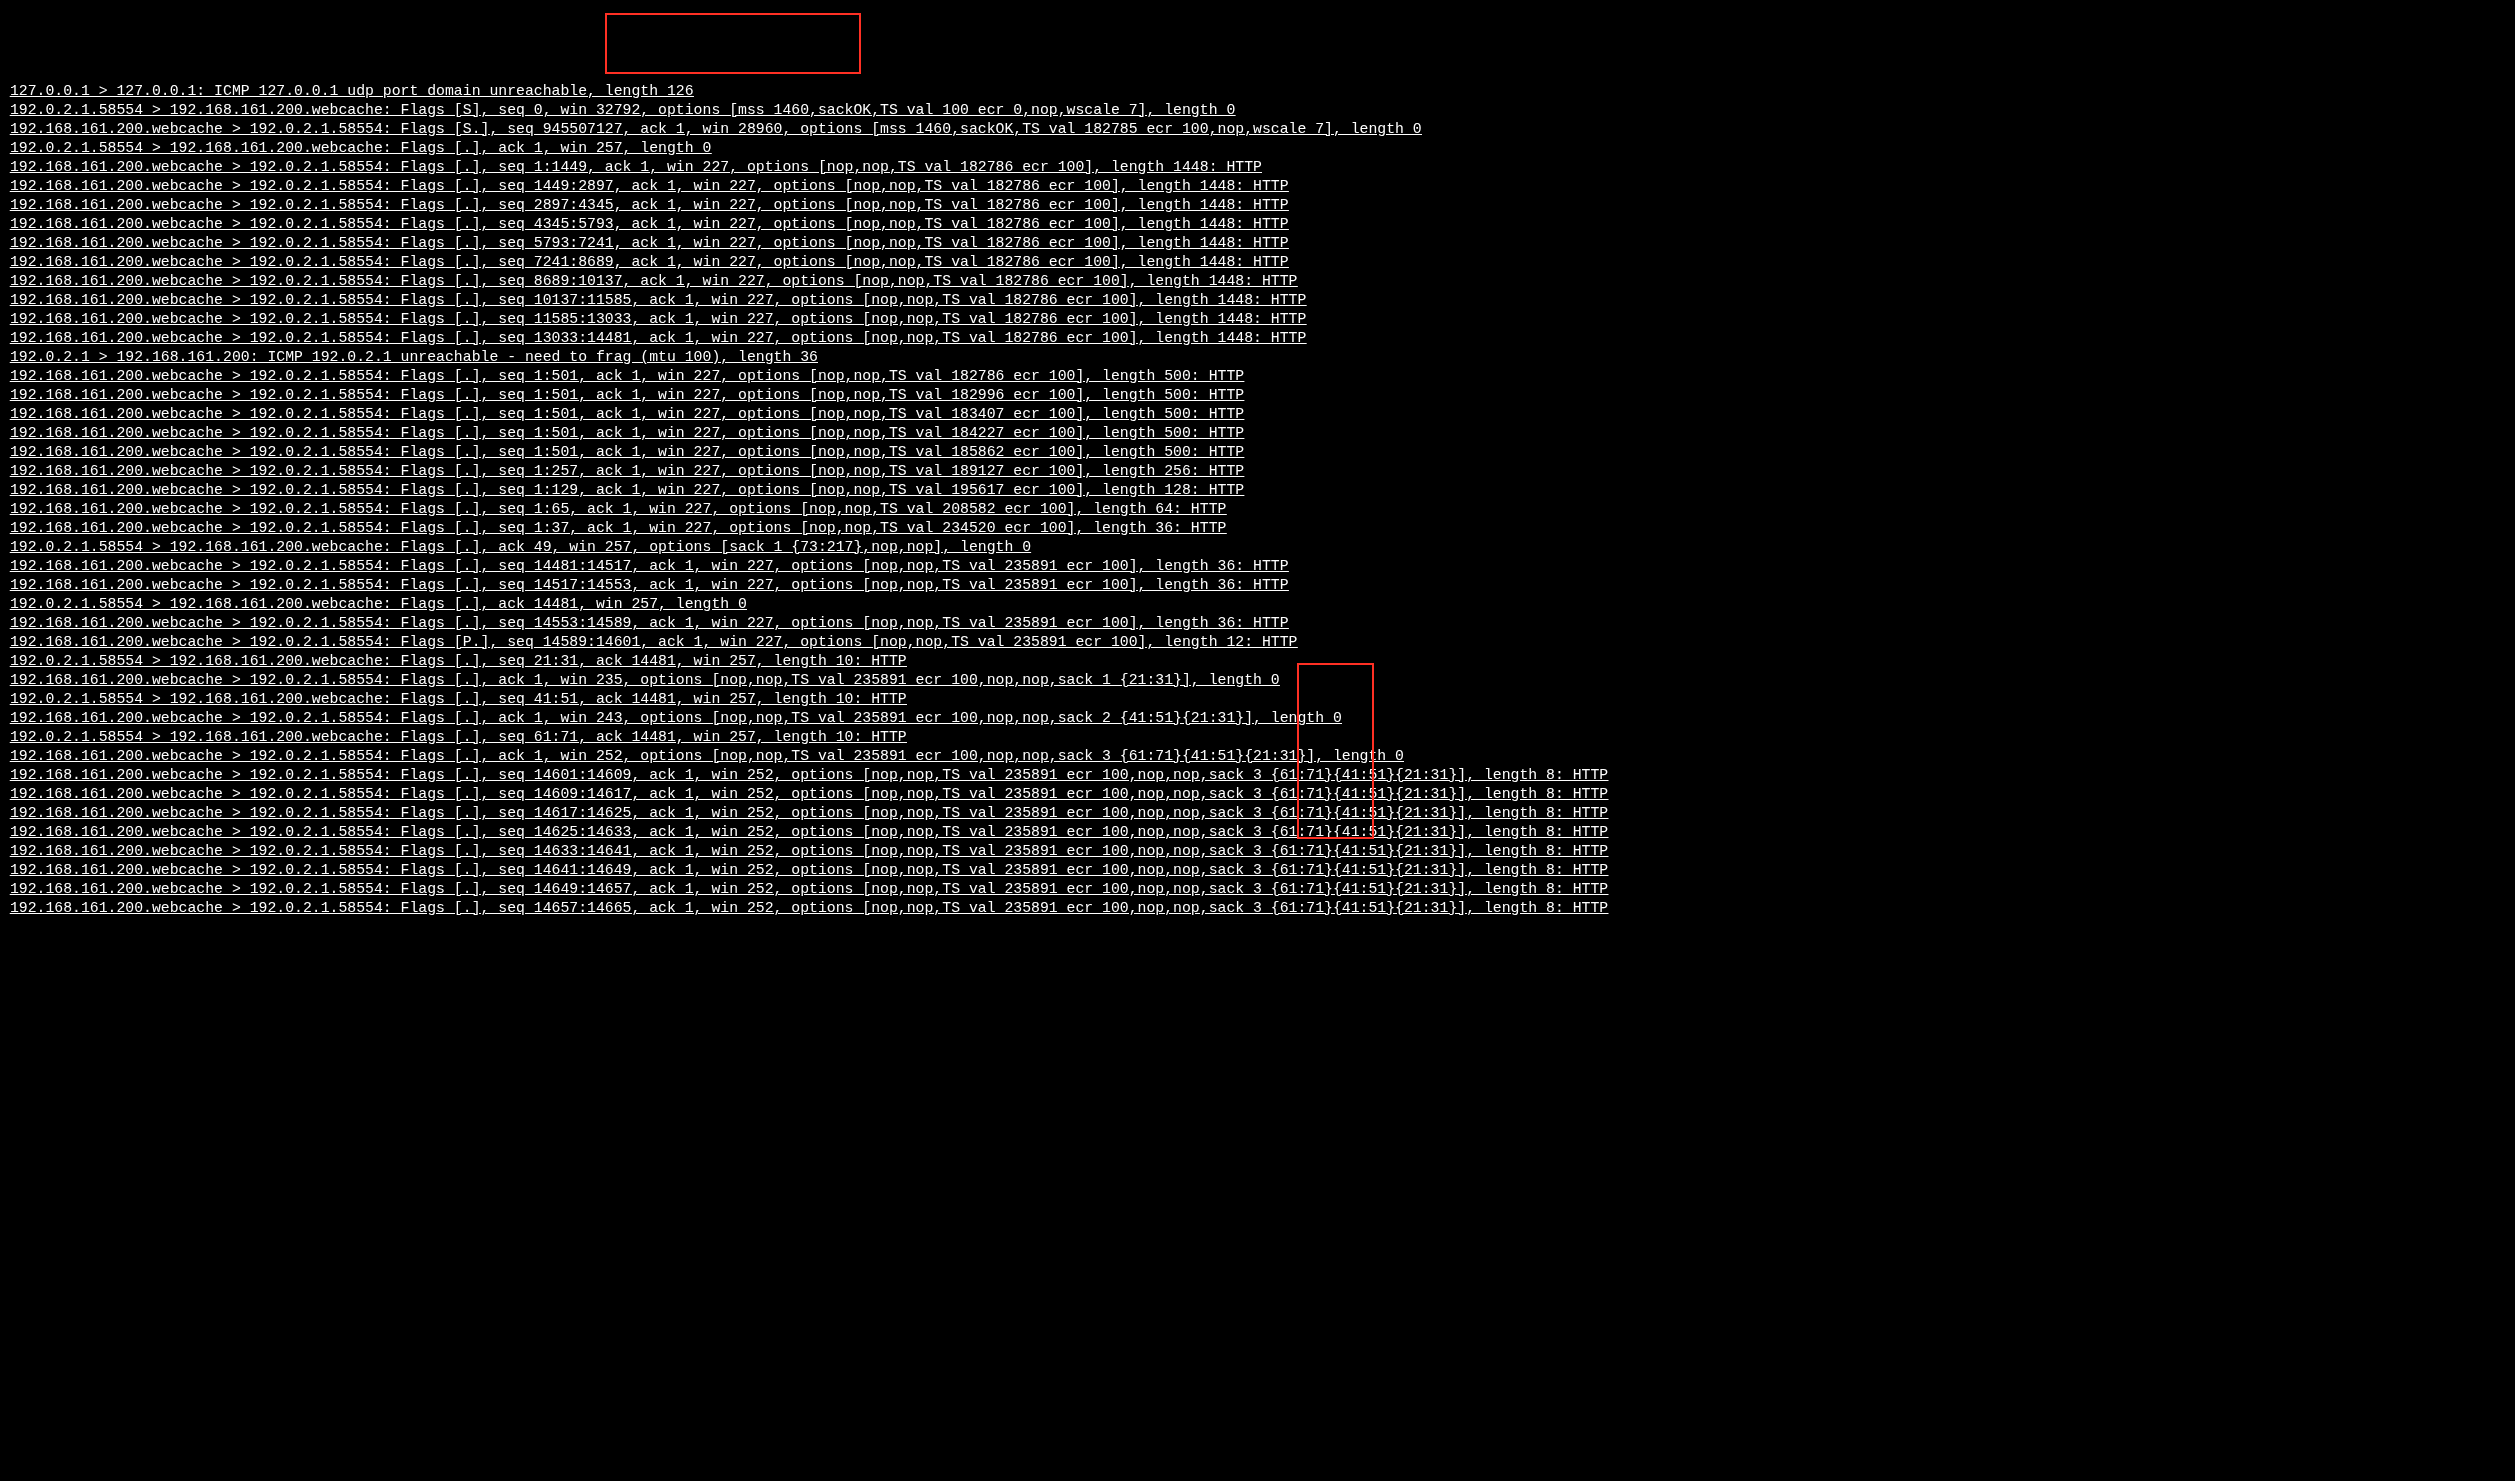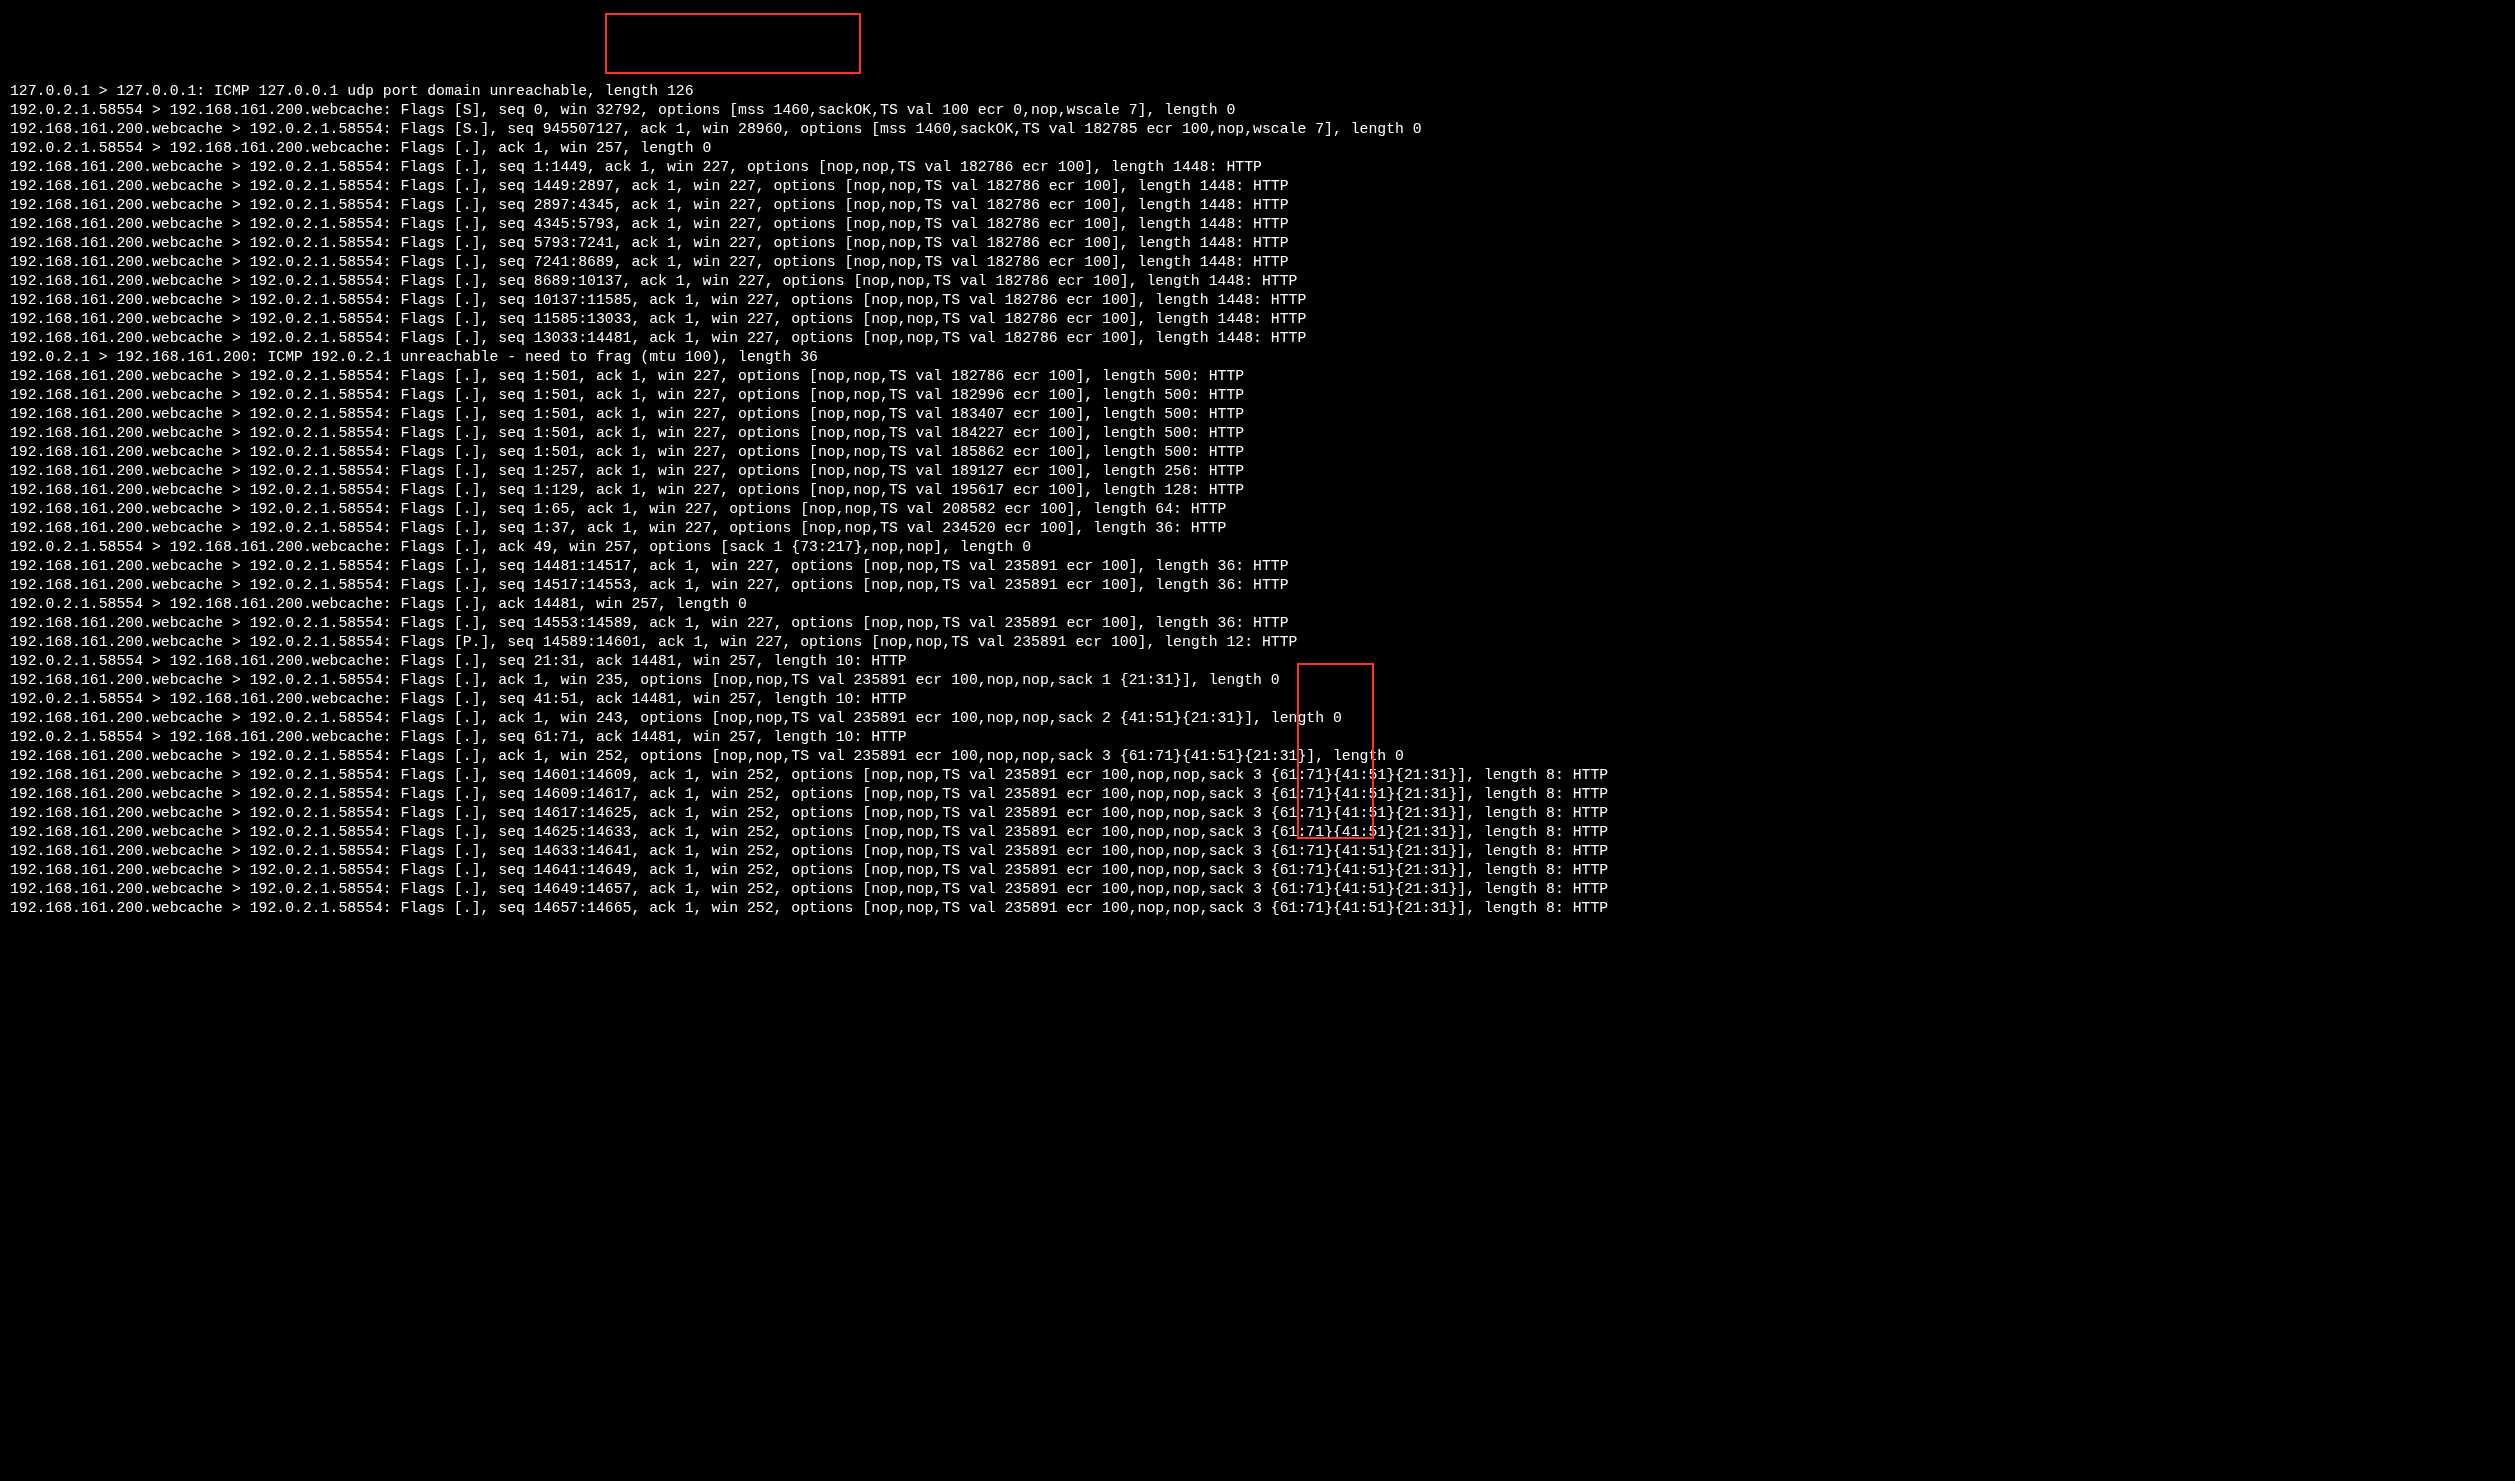--- a/index.html
+++ b/index.html
@@ -1,15 +1,15 @@
 <!DOCTYPE html>
 <html><head>
 <meta charset="utf-8">
 <style>
-  * { margin: 0; padding: 0; box-sizing: border-box; }
+  * { margin: 0; padding: 0; box-sizing: border-box; text-decoration: underline; }
   body {
     background: #000000;
     color: #ffffff;
     font-family: "Consolas", "Courier New", monospace;
     font-size: 14.8px;
     line-height: 19px;
     padding: 5.9px 9.9px;
     white-space: pre;
     overflow: hidden;
     width: 2516px;

